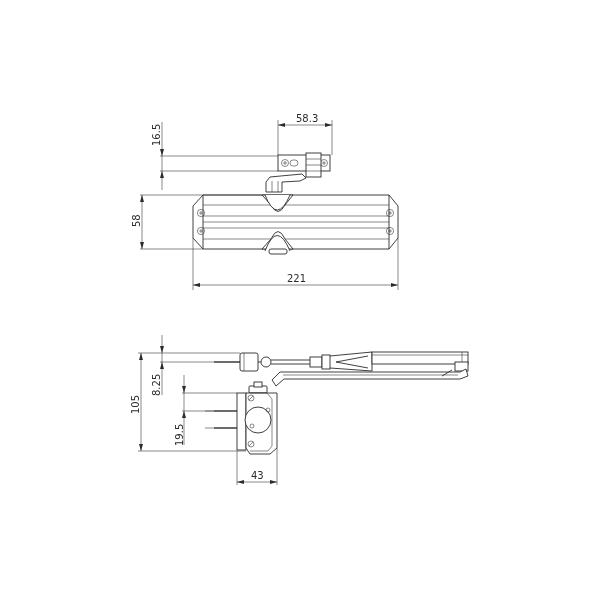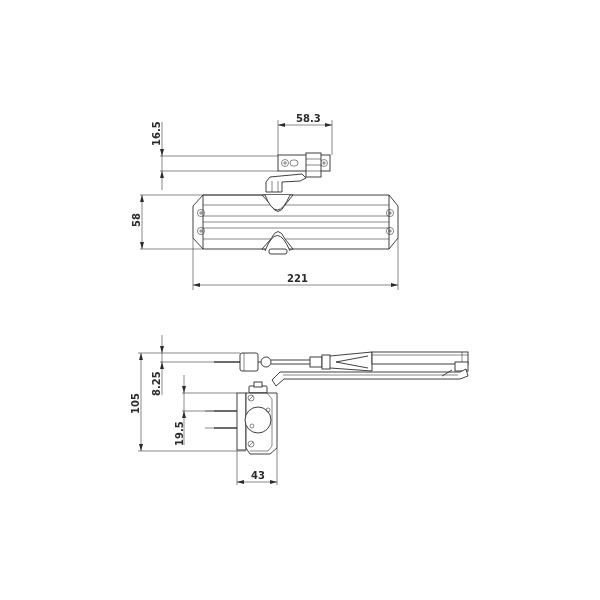--- a/index.html
+++ b/index.html
@@ -1,17 +1,17 @@
 <!DOCTYPE html>
 <html><head>
   <meta charset="utf-8">
   <style>
     html, body { margin: 0; padding: 0; background: #ffffff; }
     body { width: 600px; height: 600px; overflow: hidden; font-family: "Liberation Sans", sans-serif; }
-    #canvas { position: absolute; left: 0; top: 0; width: 600px; height: 516px; font-weight: bold; }
+    #canvas { position: absolute; left: 0; top: 0; width: 600px; height: 516px; }
     svg { display: block; }
     .ln { stroke: #2b2b2b; stroke-width: 0.9; fill: none; }
     .lnf { stroke: #2b2b2b; stroke-width: 0.9; fill: #ffffff; }
     .thin { stroke: #3a3a3a; stroke-width: 0.6; fill: none; }
     .dim { stroke: #3a3a3a; stroke-width: 0.6; fill: none; }
     .arrow { fill: #2b2b2b; stroke: none; }
     .dimtxt { font-family: "DejaVu Sans", sans-serif; font-size: 10px; fill: #2b2b2b; }
     .screw { stroke: #2b2b2b; stroke-width: 1.4; fill: none; }
   </style>
 </head>

